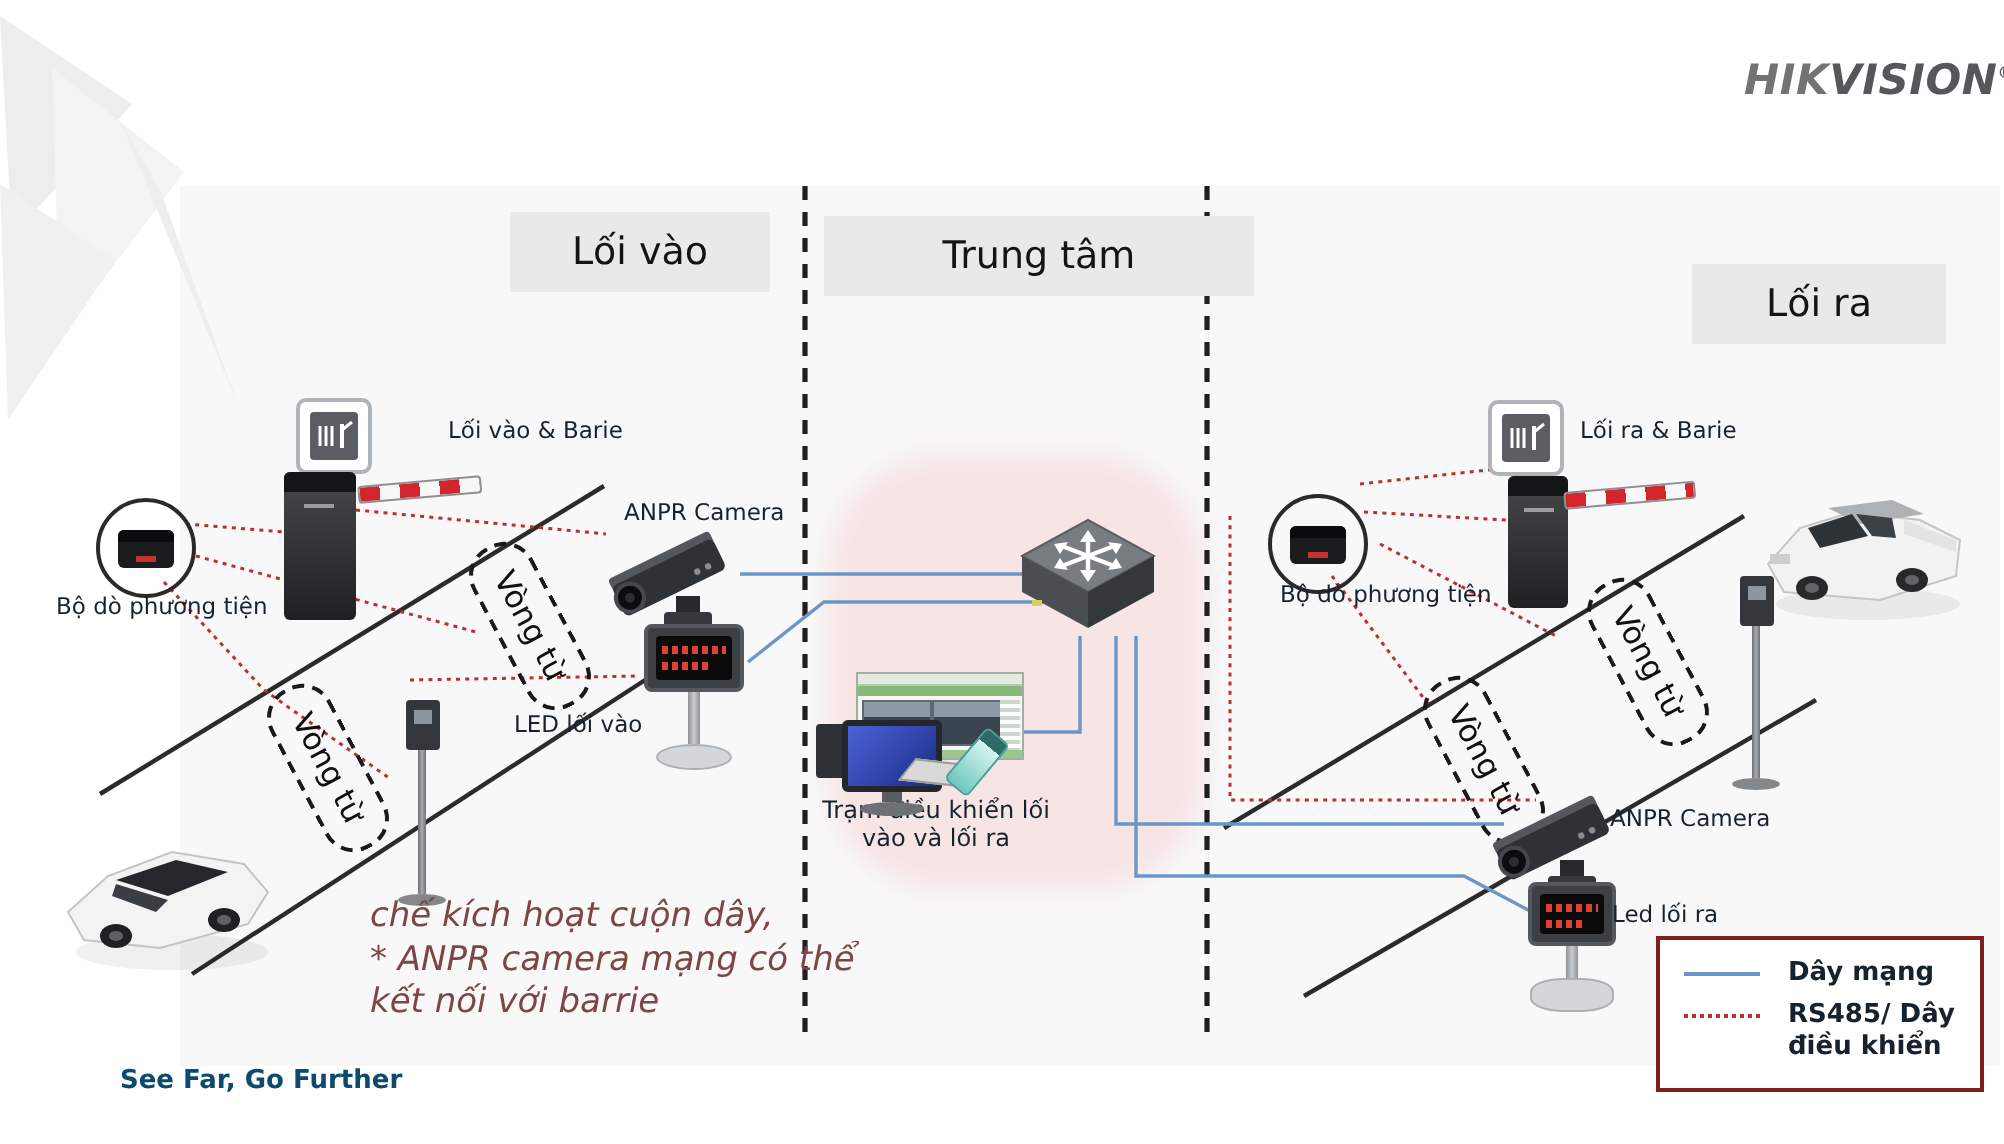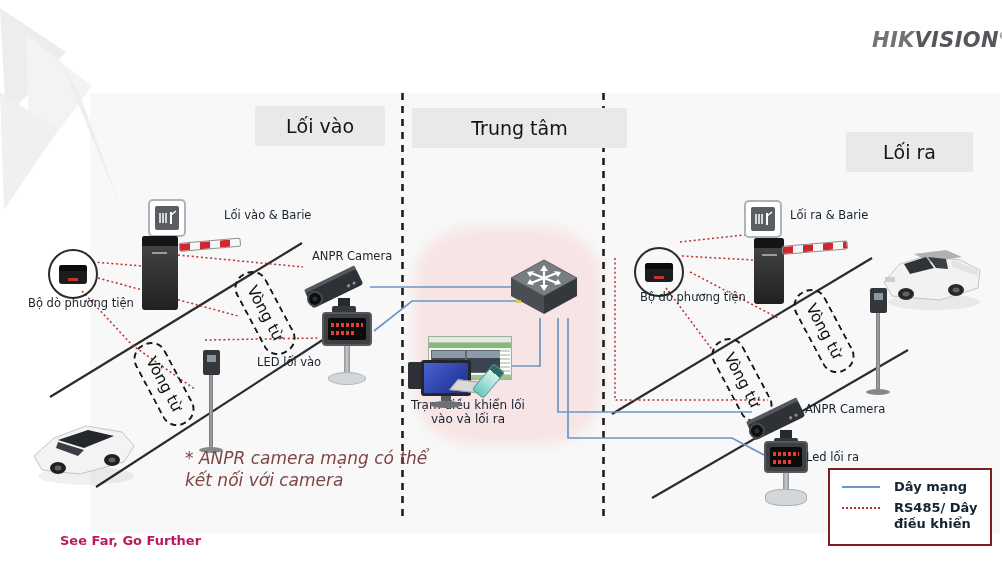--- a/index.html
+++ b/index.html
@@ -6,21 +6,21 @@
   body{font-family:"DejaVu Sans","Liberation Sans",sans-serif;background:#ffffff;}
   .slide{position:relative;width:1002px;height:572px;background:#ffffff;overflow:hidden;}
 
   
   .title{position:absolute;left:42px;top:22px;font-family:"DejaVu Serif","Liberation Serif",serif;
          font-style:italic;font-weight:bold;font-size:29px;color:#a81e24;letter-spacing:.5px;}
   .logo{position:absolute;left:872px;top:28px;font-size:21px;font-weight:bold;font-style:italic;letter-spacing:.3px;}
   .logo .hik{color:#737373;}
   .logo .vision{color:#55575a;}
   .logo .reg{font-size:8px;color:#55575a;vertical-align:super;font-style:normal;}
-  .tagline{position:absolute;left:60px;top:533px;font-size:13px;font-weight:bold;color:#be185d;}
+  .tagline{position:absolute;left:60px;top:533px;font-size:13px;font-weight:bold;color:#0c4a6e;}
 
   .band{position:absolute;left:90px;top:93px;width:910px;height:440px;background:#f8f8f8;z-index:0;}
   .watermark{position:absolute;left:0;top:0;z-index:0;}
 
   
   .sec-head{position:absolute;height:40px;background:#e9e9e9;border-radius:0;color:#141414;
             font-size:19px;display:flex;align-items:center;justify-content:center;z-index:3;}
   .sec-entrance{left:255px;top:106px;width:130px;}
   .sec-center{left:412px;top:108px;width:215px;}
   .sec-exit{left:846px;top:108px;width:127px;margin-top:24px;}
@@ -350,22 +350,23 @@
       <polygon points="72,30 98,40 98,46 72,37" fill="#e3e3e3"></polygon>
       <ellipse cx="26" cy="64" rx="8" ry="6" fill="#26282a"></ellipse>
         <ellipse cx="26" cy="64" rx="3.5" ry="2.5" fill="#606468"></ellipse>
       <ellipse cx="76" cy="60" rx="8" ry="6" fill="#26282a"></ellipse>
         <ellipse cx="76" cy="60" rx="3.5" ry="2.5" fill="#606468"></ellipse>
       <rect x="5" y="47" width="10" height="5" fill="#caced1"></rect>
     </svg>
   </div>
 
   <div class="notes">
+    <div>chế kích hoạt cuộn dây,</div>
     <div>* ANPR camera mạng có thể</div>
-    <div>kết nối với camera</div>
+    <div>kết nối với barrie</div>
   </div>
 
   <div class="legend">
     <div class="leg-row">
       <div class="leg-line leg-blue"></div>
       <div class="leg-label">Dây mạng</div>
     </div>
     <div class="leg-row">
       <div class="leg-line leg-red"></div>
       <div class="leg-label leg-wrap">RS485/ Dây điều khiển</div>

